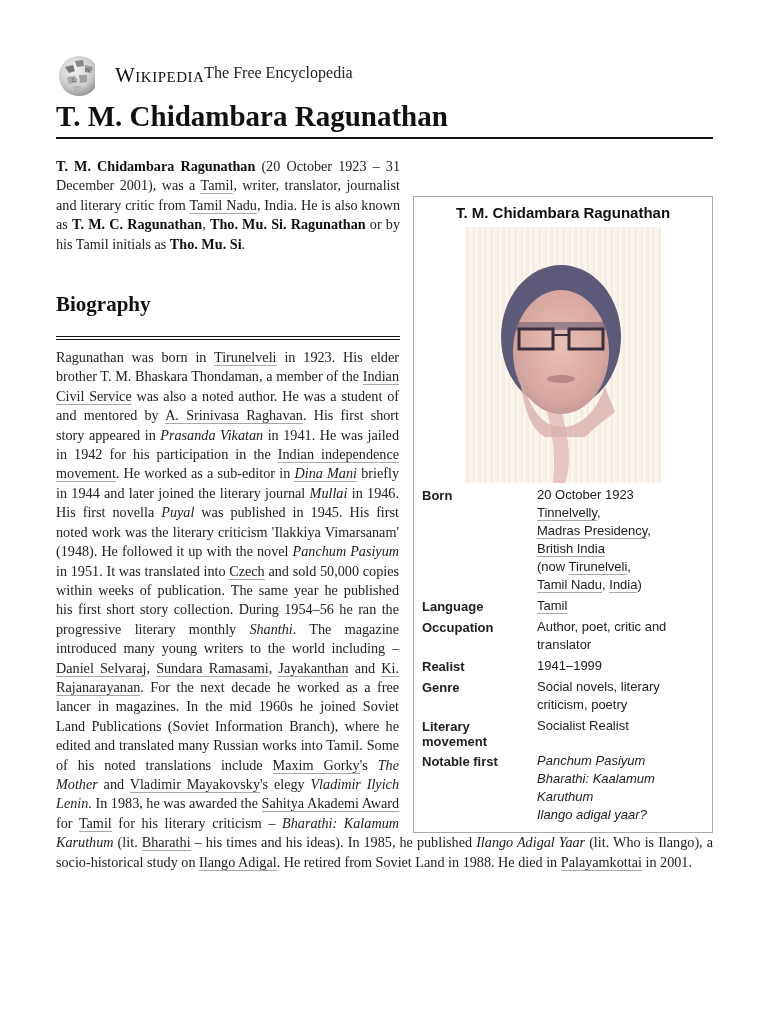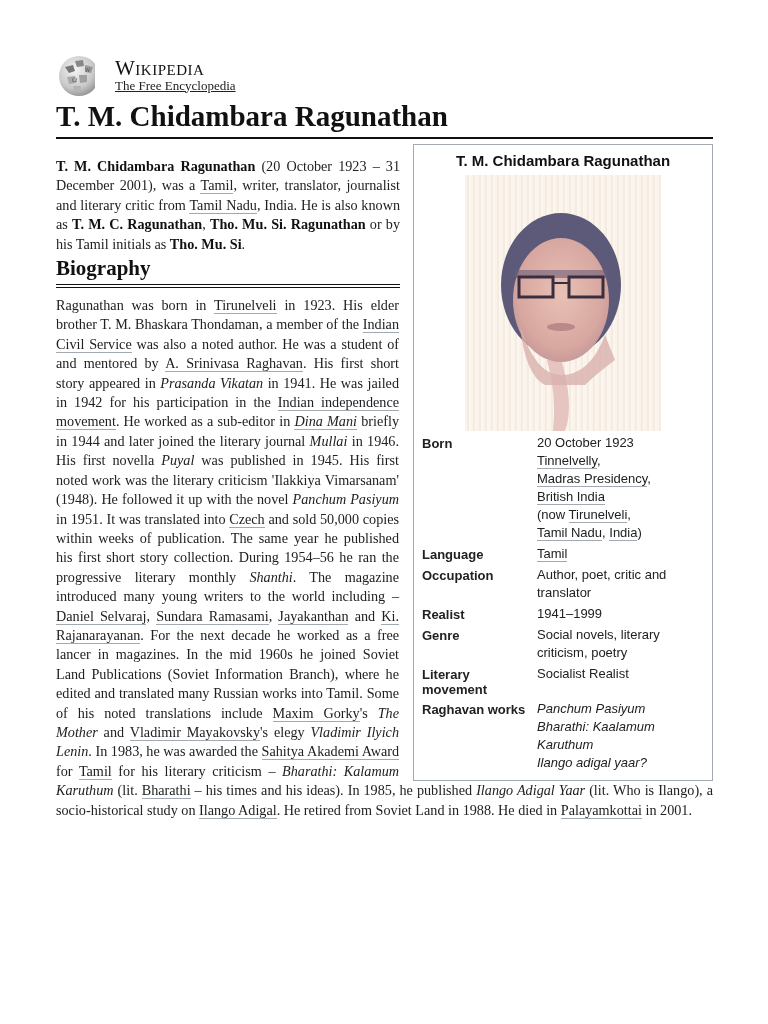--- a/index.html
+++ b/index.html
@@ -2,31 +2,31 @@
 <html><head>
   <meta charset="utf-8">
   <style>
     * { box-sizing: border-box; margin: 0; padding: 0; }
     html, body { width: 768px; height: 1024px; background: #ffffff; overflow: hidden; }
     body { position: relative; font-family: "DejaVu Serif", "Liberation Serif", serif; color: #202122; }
 
     .logo { position: absolute; left: 55px; top: 53px; display: flex; align-items: center; }
     .globe { width: 50px; height: 44px; position: relative; }
     .globe svg { display: block; }
-    .wordmark { margin-left: 10px; display: flex; flex-direction: column; }
+    .wordmark { margin-left: 10px; display: flex; flex-direction: row; }
     .wordmark-title { font-family: "Liberation Serif", serif; font-size: 21px; letter-spacing: 0.5px; color: #111; line-height: 20px; font-variant: small-caps; }
-    .wordmark-tag { font-family: "Liberation Serif", serif; font-size: 13px; color: #222; line-height: 14px; margin-top: 1px; text-decoration: underline; }
+    .wordmark-tag { font-family: "Liberation Serif", serif; font-size: 16px; color: #222; line-height: 14px; margin-top: 1px; }
 
     .page-title { position: absolute; left: 56px; top: 97px; width: 657px; font-family: "Liberation Serif", serif; font-weight: bold; font-size: 29px; line-height: 38px; color: #111; border-bottom: 2px solid #111; padding-bottom: 2px; }
 
     .content { position: absolute; left: 56px; top: 157px; width: 657px; font-family: "Liberation Serif", serif; font-size: 14.2px; line-height: 19.4px; text-align: justify; color: #202122; }
     .content b { font-weight: bold; color: #111; }
     .lead { width: 344px; }
     a.lnk { color: #202122; text-decoration: none; border-bottom: 1px solid #a2a9b1; margin-top: 19px; }
-    .section-heading { width: 344px; font-family: "Liberation Serif", serif; font-weight: bold; font-size: 21px; line-height: 28px; color: #111; padding-bottom: 2px; border-bottom: 4px double #111; margin-bottom: 8px; }
+    .section-heading { width: 344px; margin-top: 36px; font-family: "Liberation Serif", serif; font-weight: bold; font-size: 21px; line-height: 28px; color: #111; padding-bottom: 18px; border-bottom: 4px double #111; margin-bottom: 8px; }
 
     .infobox { float: right; width: 300px; margin-left: 14px; margin-top: -152px; border: 1px solid #a2a9b1; background: #fff; padding: 5px 8px 8px 8px; font-family: "Liberation Sans", sans-serif; font-size: 13px; line-height: 18px; color: #202122; text-align: left; }
     .infobox-title { text-align: center; font-weight: bold; font-size: 15px; line-height: 20px; padding: 1px 0 4px 0; color: #111; }
     .infobox-photo { width: 196px; height: 256px; margin: 0 auto 3px auto; position: relative; overflow: hidden;
       background: repeating-linear-gradient(90deg, #fbf3ea 0 2px, #f4ece2 2px 4px, #fbf6ef 4px 6px); }
     .infobox-row { display: flex; margin-top: 3px; }
     .infobox-label { width: 115px; font-weight: bold; flex-shrink: 0; line-height: 15px; padding-top: 2px; }
     .infobox-data { flex: 1; }
     .infobox-data i { font-style: italic; }
   </style>
@@ -123,21 +123,21 @@
       <div class="infobox-label">Genre</div>
       <div class="infobox-data">Social novels, literary criticism, poetry</div>
     </div>
 
     <div class="infobox-row">
       <div class="infobox-label">Literary movement</div>
       <div class="infobox-data">Socialist Realist</div>
     </div>
 
     <div class="infobox-row">
-      <div class="infobox-label">Raghavan works</div>
+      <div class="infobox-label">Notable first</div>
       <div class="infobox-data">
         <div><i>Panchum Pasiyum</i></div>
         <div><i>Bharathi: Kaalamum Karuthum</i></div>
         <div><i>Ilango adigal yaar?</i></div>
       </div>
     </div>
   </div>
 
   <p><span>Ragunathan was born in </span><a class="lnk">Tirunelveli</a><span> in 1923. His elder brother T. M. Bhaskara Thondaman, a member of the </span><a class="lnk">Indian Civil Service</a><span> was also a noted author. He was a student of and mentored by </span><a class="lnk">A. Srinivasa Raghavan</a><span>. His first short story appeared in </span><i>Prasanda Vikatan</i><span> in 1941. He was jailed in 1942 for his participation in the </span><a class="lnk">Indian independence movement</a><span>. He worked as a sub-editor in </span><a class="lnk"><i>Dina Mani</i></a><span> briefly in 1944 and later joined the literary journal </span><i>Mullai</i><span> in 1946. His first novella </span><i>Puyal</i><span> was published in 1945. His first noted work was the literary criticism 'Ilakkiya Vimarsanam' (1948). He followed it up with the novel </span><i>Panchum Pasiyum</i><span> in 1951. It was translated into </span><a class="lnk">Czech</a><span> and sold 50,000 copies within weeks of publication. The same year he published his first short story collection. During 1954–56 he ran the progressive literary monthly </span><i>Shanthi</i><span>. The magazine introduced many young writers to the world including – </span><a class="lnk">Daniel Selvaraj</a><span>, </span><a class="lnk">Sundara Ramasami</a><span>, </span><a class="lnk">Jayakanthan</a><span> and </span><a class="lnk">Ki. Rajanarayanan</a><span>. For the next decade he worked as a free lancer in magazines. In the mid 1960s he joined Soviet Land Publications (Soviet Information Branch), where he edited and translated many Russian works into Tamil. Some of his noted translations include </span><a class="lnk">Maxim Gorky</a><span>'s </span><i>The Mother</i><span> and </span><a class="lnk">Vladimir Mayakovsky</a><span>'s elegy </span><i>Vladimir Ilyich Lenin</i><span>. In 1983, he was awarded the </span><a class="lnk">Sahitya Akademi Award</a><span> for </span><a class="lnk">Tamil</a><span> for his literary criticism – </span><i>Bharathi: Kalamum Karuthum</i><span> (lit. </span><a class="lnk">Bharathi</a><span> – his times and his ideas). In 1985, he published </span><i>Ilango Adigal Yaar</i><span> (lit. Who is Ilango), a socio-historical study on </span><a class="lnk">Ilango Adigal</a><span>. He retired from Soviet Land in 1988. He died in </span><a class="lnk">Palayamkottai</a><span> in 2001.</span></p>
 </div>

